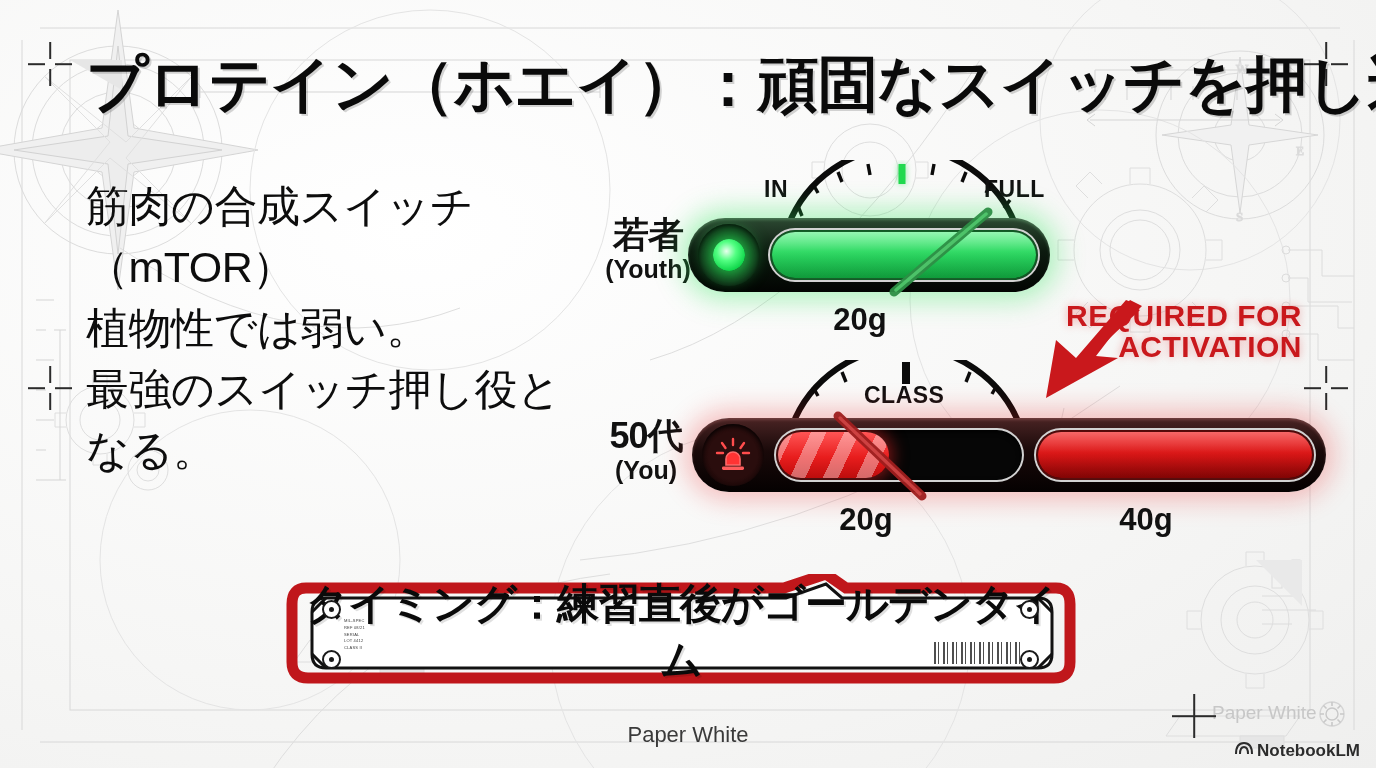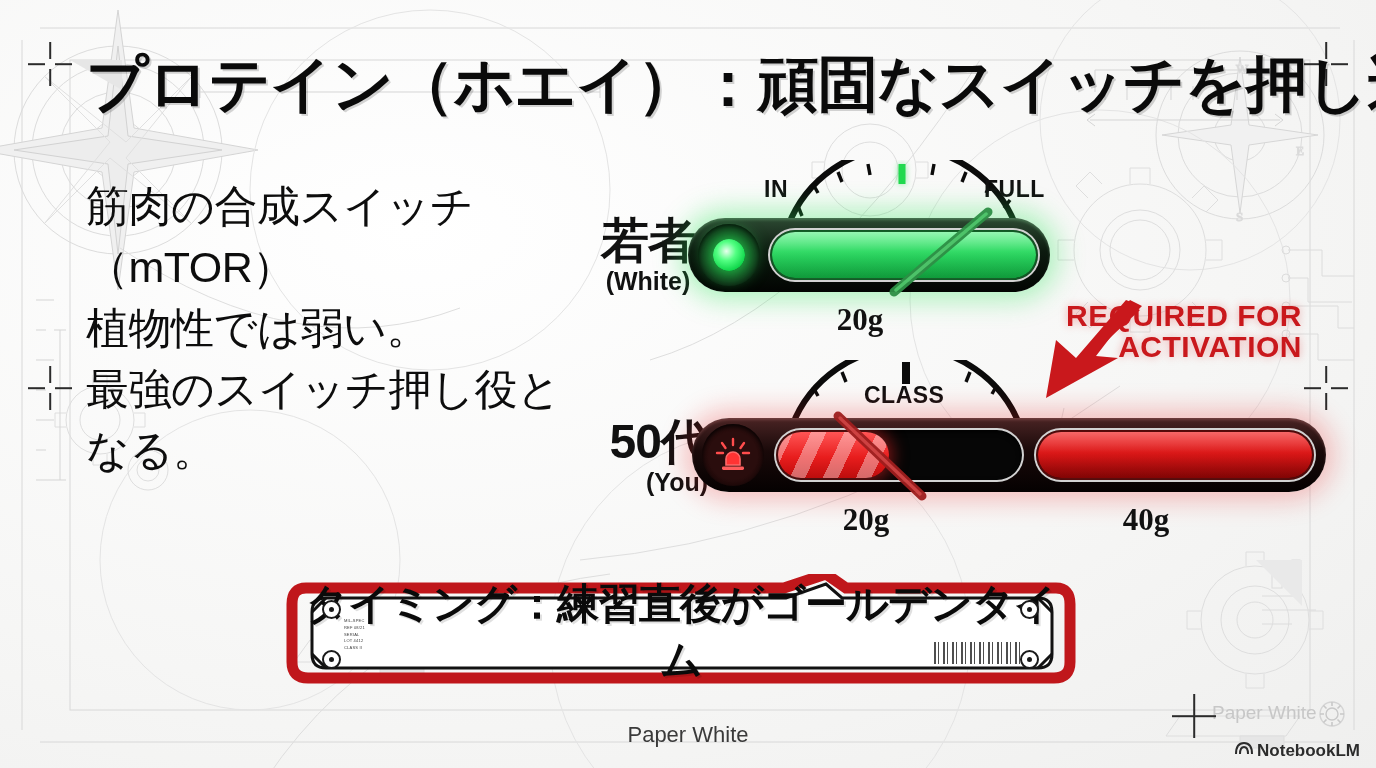--- a/index.html
+++ b/index.html
@@ -86,21 +86,21 @@
   .row-youth { left: 596px; top: 160px; }
   .row-you   { left: 592px; top: 360px; }
 
   .row-label {
     position: absolute;
     text-align: center;
     color: #111;
     font-weight: 700;
     line-height: 1.0;
   }
-  .row-label .jp { font-size: 48px; letter-spacing: -1px; display: block; }
+  .row-label .jp { font-size: 36px; letter-spacing: -1px; display: block; }
   .row-label .en { font-size: 25px; display: block; margin-top: 4px; }
 
   
   .housing {
     position: absolute;
     border-radius: 999px;
     background: linear-gradient(180deg, #3a3a3a 0%, #101010 45%, #000 100%);
     box-shadow: inset 0 2px 3px rgba(255,255,255,0.22), 0 3px 7px rgba(0,0,0,0.35);
     display: flex;
     align-items: center;
@@ -184,21 +184,20 @@
     letter-spacing: 0.5px;
   }
 
   
   .weight {
     position: absolute;
     font-size: 31px;
     font-weight: 700;
     color: #111;
     text-align: center;
-    font-family: Liberation Serif, serif;
   }
 
   
   .callout {
     position: absolute;
     right: 74px;
     top: 300px;
     text-align: right;
     color: #c9181c;
     font-weight: 700;
@@ -437,21 +436,21 @@
   <div class="body-copy">
     <p>筋肉の合成スイッチ（mTOR）</p>
     <p>植物性では弱い。</p>
     <p>最強のスイッチ押し役となる。</p>
   </div>
 
   <div class="gauge-row row-youth">
 
     <div class="row-label" style="left:0px; top:57px; width:104px;">
       <span class="jp">若者</span>
-      <span class="en">(White)</span>
+      <span class="en">(Youth)</span>
     </div>
 
     <div class="dial" style="left:176px; top:0px; width:260px; height:72px;">
       <svg viewBox="0 0 260 72" width="260" height="72" aria-hidden="true">
         <path d="M16,66 A122,122 0 0 1 244,66" fill="none" stroke="#0b0b0b" stroke-width="6"></path>
         <g stroke="#0b0b0b" stroke-width="3.4">
           <path d="M16,66 l-4,10"></path>
           <path d="M30,46 l-4,-10" transform="translate(0,10)"></path>
           <path d="M46,33 l-5,-9"></path>
           <path d="M70,22 l-4,-10"></path>
@@ -485,21 +484,21 @@
         <line x1="206" y1="98" x2="300" y2="18" stroke="#2e8f46" stroke-width="9" stroke-linecap="round" opacity="0.95"></line>
         <line x1="208" y1="96" x2="298" y2="20" stroke="#57d374" stroke-width="3.5" stroke-linecap="round" opacity="0.75"></line>
       </svg>
     </div>
 
     <div class="weight" style="left:214px; top:142px; width:100px;">20g</div>
   </div>
 
   <div class="gauge-row row-you">
 
-    <div class="row-label" style="left:16px; top:58px; width:100px;text-align:right;">
+    <div class="row-label" style="left:4px; top:58px; width:100px;">
       <span class="jp">50代</span>
       <span class="en">(You)</span>
     </div>
 
     <div class="dial" style="left:184px; top:0px; width:260px; height:72px;">
       <svg viewBox="0 0 260 72" width="260" height="72" aria-hidden="true">
         <path d="M16,66 A122,122 0 0 1 244,66" fill="none" stroke="#0b0b0b" stroke-width="6"></path>
         <g stroke="#0b0b0b" stroke-width="3.4">
           <path d="M42,36 l-5,-9"></path>
           <path d="M70,22 l-4,-10"></path>

